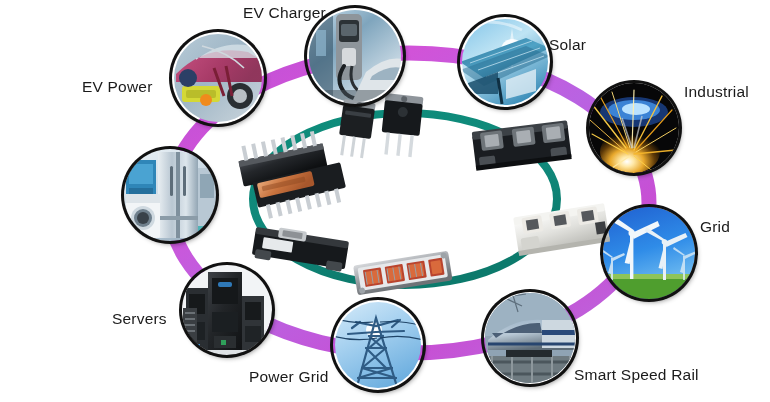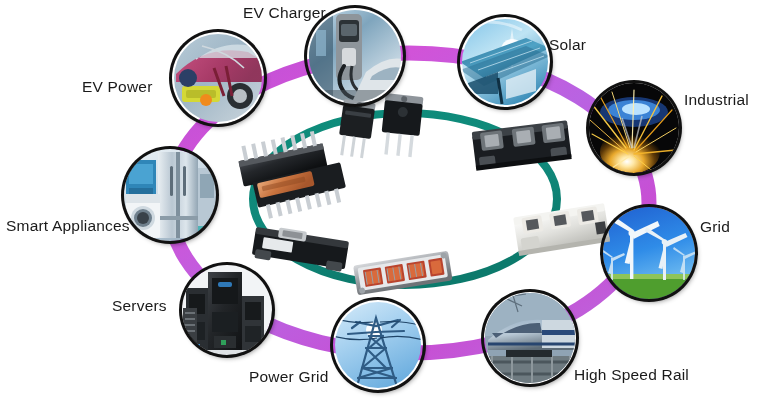--- a/index.html
+++ b/index.html
@@ -492,20 +492,19 @@
   <div class="node" style="left:589px;top:83px;width:90px;height:90px;background:transparent;"></div>
   <div class="node" style="left:603px;top:207px;width:92px;height:92px;background:transparent;"></div>
   <div class="node" style="left:484px;top:292px;width:92px;height:92px;background:transparent;"></div>
   <div class="node" style="left:333px;top:300px;width:90px;height:90px;background:transparent;"></div>
   <div class="node" style="left:182px;top:265px;width:90px;height:90px;background:transparent;"></div>
   <div class="node" style="left:124px;top:149px;width:92px;height:92px;background:transparent;"></div>
 
   <div class="lbl" style="left:82px;top:78px;text-align:right;">EV Power</div>
   <div class="lbl" style="left:243px;top:4px;text-align:right;">EV Charger</div>
   <div class="lbl" style="left:549px;top:4px;margin-top:32px;">Solar</div>
-  <div class="lbl" style="left:684px;top:83px;margin-top:8px;">Industrial</div>
+  <div class="lbl" style="left:684px;top:83px;">Industrial</div>
   <div class="lbl" style="left:700px;top:218px;">Grid</div>
-  <div class="lbl" style="left:574px;top:366px;">High Speed Rail</div>
+  <div class="lbl" style="left:574px;top:366px;">Smart Speed Rail</div>
   <div class="lbl" style="left:249px;top:368px;">Power Grid</div>
-  <div class="lbl" style="left:112px;top:297px;">Servers</div>
-  <div class="lbl" style="left:6px;top:217px;">Smart Appliances</div>
+  <div class="lbl" style="left:112px;top:310px;">Servers</div>
 
 </div>
 
 </body></html>

